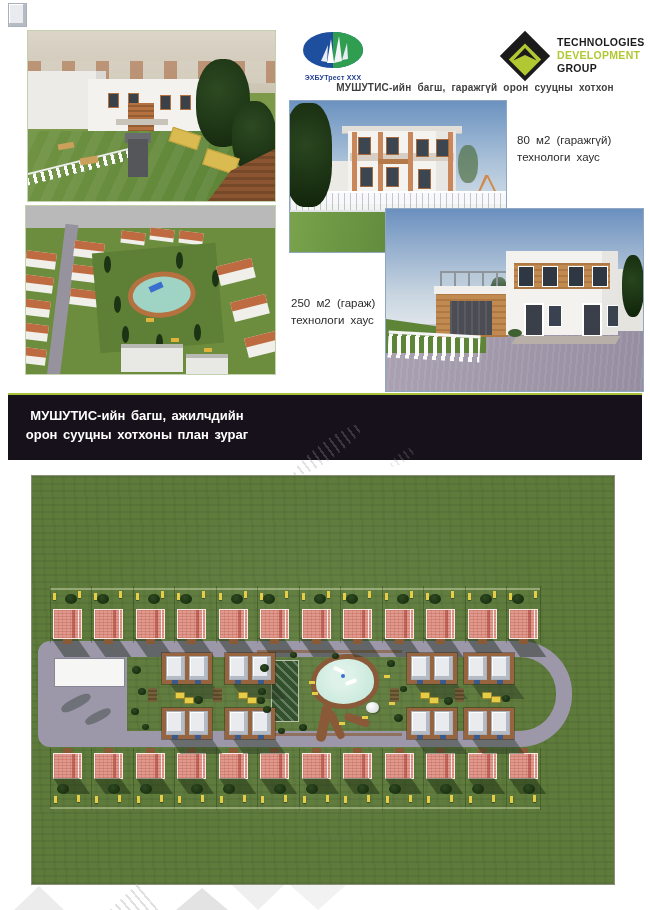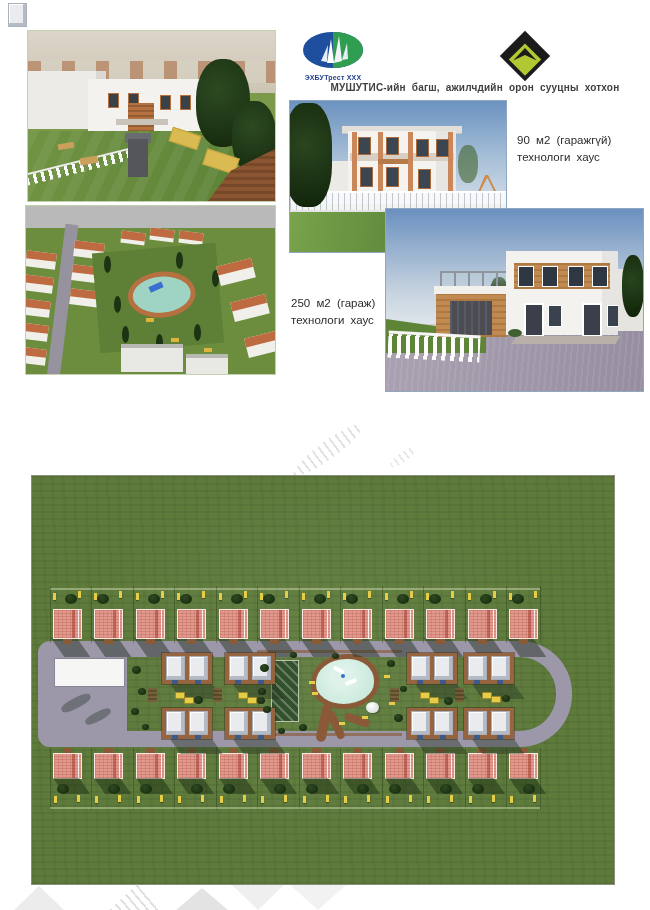--- a/index.html
+++ b/index.html
@@ -277,23 +277,28 @@
     </svg>
     <div class="ehbu-cap">ЭХБУТрест XXX</div>
   </div>
 
   <div class="logo-tdg">
     <svg width="54" height="54" viewBox="0 0 60 60">
       <polygon points="30,2 58,30 30,58 2,30" fill="#1b1b1b"></polygon>
       <polygon points="30,16 48,34 30,52 12,34" fill="#b2c832"></polygon>
       <path d="M17,35 L30,21 L43,35 L30,29 Z" fill="#1b1b1b"></path>
     </svg>
-  </div>
-
-  <div class="title">МУШУТИС-ийн багш, ажилчдийн орон сууцны хотхон</div>
+    <div class="tdg-text">
+      <div>TECHNOLOGIES</div>
+      <div class="g">DEVELOPMENT</div>
+      <div>GROUP</div>
+    </div>
+  </div>
+
+  <div class="title">МУШУТИС-ийн багш, гаражгүй орон сууцны хотхон</div>
 
   <div class="render r80">
     <div class="h-sky"></div>
     <div class="h-lawn"></div>
     <div class="h-back"></div>
     <div class="h-roof"></div>
     <div class="h-house"></div>
     <div class="h-band"></div>
     <div class="h-pil" style="left:62px;"></div>
     <div class="h-pil" style="left:88px;"></div>
@@ -306,21 +311,21 @@
     <div class="h-win" style="left:70px;top:66px;height:18px;"></div>
     <div class="h-win" style="left:96px;top:66px;height:18px;"></div>
     <div class="h-win" style="left:128px;top:68px;height:18px;"></div>
     <div class="h-balc"></div>
     <div class="h-fence"></div>
     <div class="h-tree"></div>
     <div class="h-tree2"></div>
     <div class="h-swing"></div>
   </div>
   <div class="cap cap80">
-    <div>90 м2 (гаражгүй)</div>
+    <div>80 м2 (гаражгүй)</div>
     <div>технологи хаус</div>
   </div>
 
   <div class="render r136">
     <div class="j-sky"></div>
     <div class="j-road"></div>
     <div class="j-curb"></div>
     <div class="j-grass"></div>
     <div class="j-treeM"></div>
     <div class="j-terr"></div>
@@ -341,20 +346,26 @@
     <div class="j-treeR"></div>
     <div class="j-walk"></div>
     <div class="j-bush"></div>
     <div class="j-fence"></div>
   </div>
   <div class="cap cap136">
     <div>250 м2 (гараж)</div>
     <div>технологи хаус</div>
   </div>
 
+  <div class="banner">
+    <div class="banner-text">
+      <div>МУШУТИС-ийн багш, ажилчдийн</div>
+      <div>орон сууцны хотхоны план зураг</div>
+    </div>
+  </div>
 
   <div class="wm-script"></div>
   <div class="wm-script2"></div>
 
   <div class="plan">
     <div class="parking"></div>
     <div class="road-loop"></div>
     <div class="road-stub"></div>
     <div class="white-lot"></div>
     <div class="park-line" style="left:225px;top:174px;width:145px;"></div>

